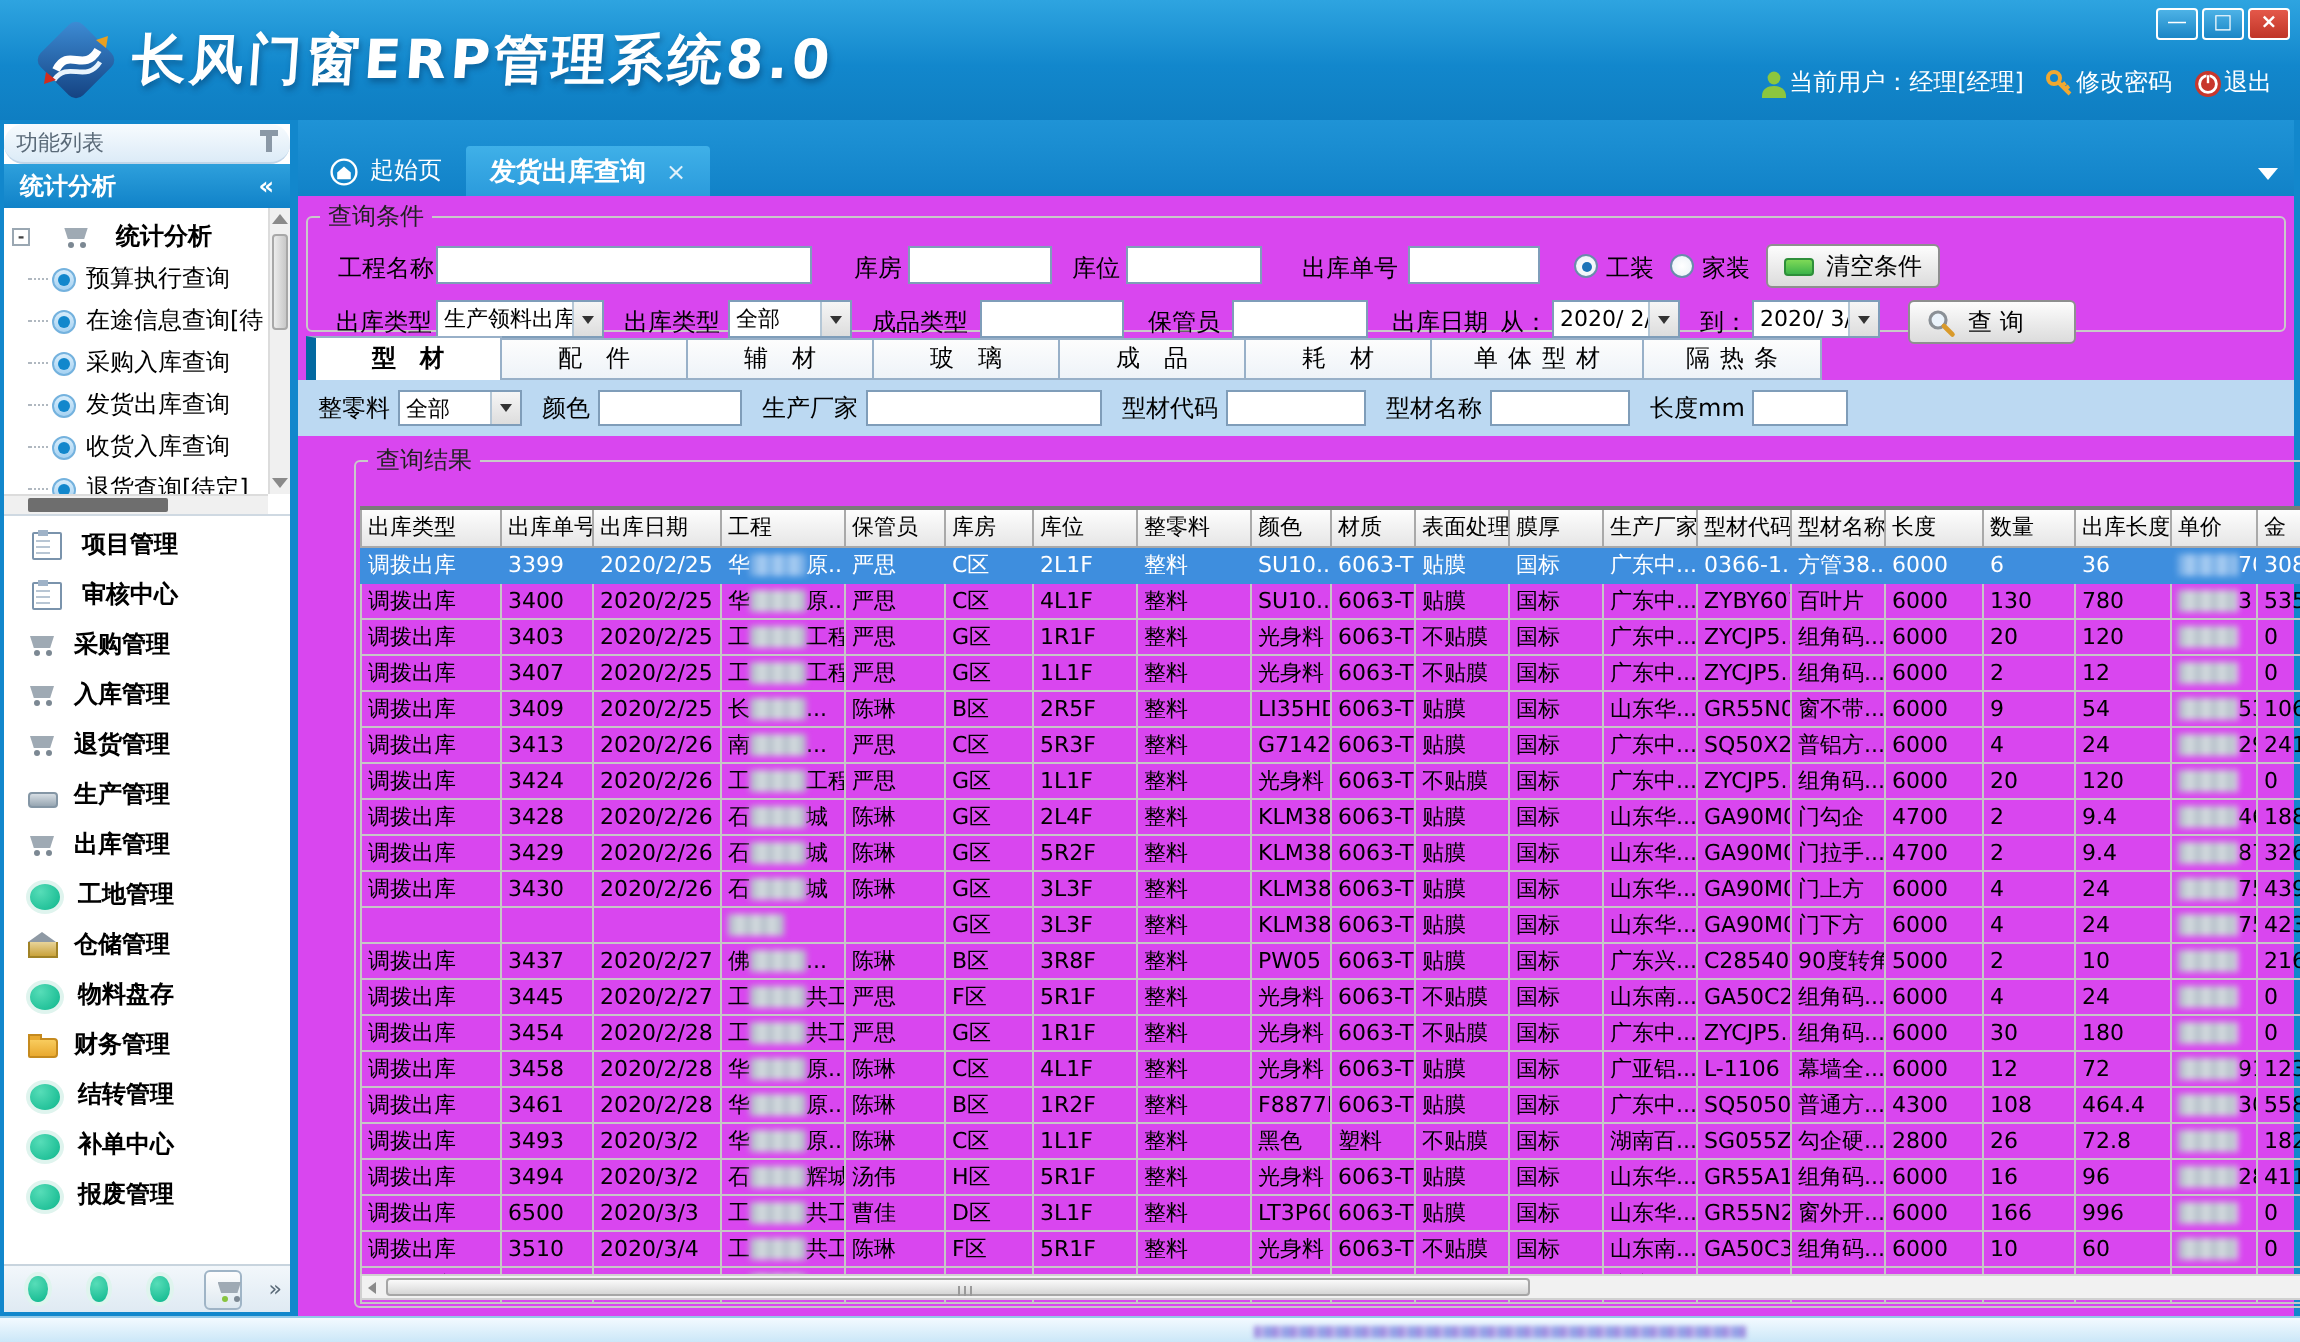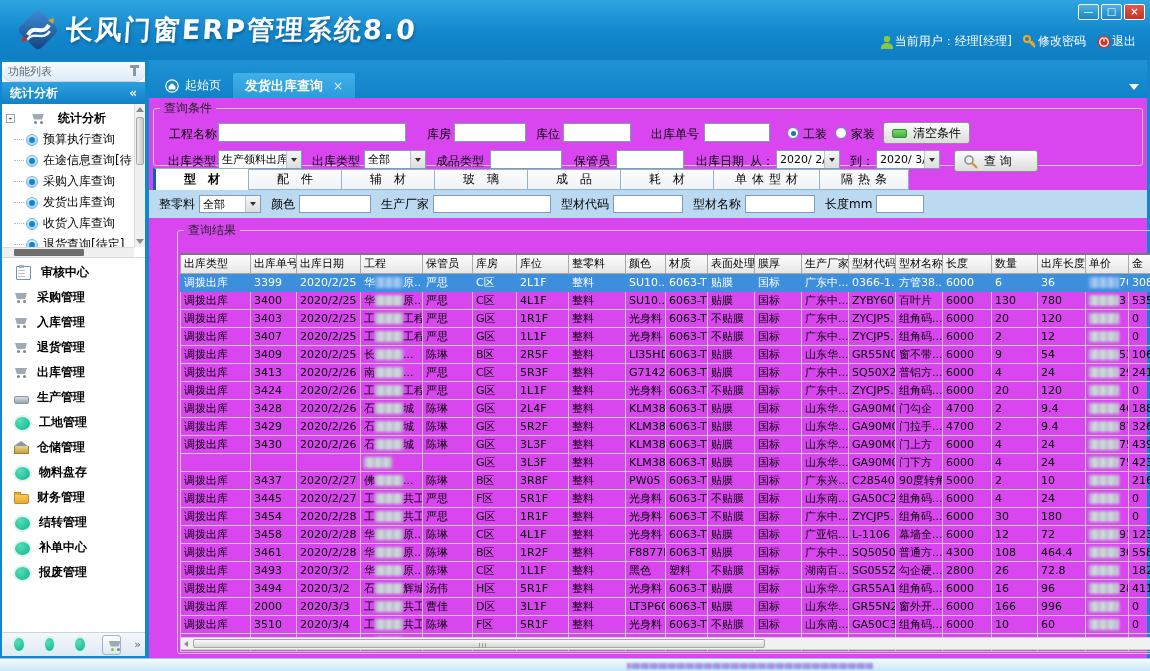--- a/index.html
+++ b/index.html
@@ -98,21 +98,21 @@
   .radio{position:absolute;top:4px;width:12px;height:12px;border-radius:50%;border:1px solid #6a8cab;background:radial-gradient(#fff,#e8f0f6);}
   .radio.on::after{content:"";position:absolute;inset:2.5px;border-radius:50%;background:#1d74b8;}
   .rlabel{position:absolute;top:3px;font-size:12px;}
   .btn{position:absolute;height:22px;border:1px solid #8e8f8f;border-radius:3px;display:flex;align-items:center;gap:6px;
     background:linear-gradient(#fdfdfd,#ececec 50%,#dcdcdc);font-size:12px;padding:0 8px;cursor:default;white-space:nowrap;}
   .clr-ic{width:15px;height:9px;border:1px solid #2e8f3a;border-radius:2px;background:linear-gradient(#7ed957,#3cb44a);}
 
   .mtabs{position:absolute;left:4px;top:70px;height:22px;display:flex;align-items:flex-end;}
   .mtab{height:21px;display:flex;align-items:center;justify-content:center;border:1px solid #98b0c8;border-left:none;
     background:linear-gradient(#fdfdfd,#eef3f8);font-size:12px;padding:0 16px;letter-spacing:12px;padding-left:28px;white-space:nowrap;}
-  .mtab:first-child{border-left:3px solid #0369a1;}
+  .mtab:first-child{border-left:5px solid #0369a1;}
   .mtab.tight{letter-spacing:5px;padding-left:21px;}
   .mtab.active{background:#fff;height:22px;border-bottom:none;font-weight:bold;}
   .filterbar{position:absolute;left:0px;top:92px;width:998px;height:28px;background:#bcd9f2;display:flex;align-items:center;}
   .filterbar .qlabel,.filterbar .tb,.filterbar .ddl{position:static;}
   .filterbar .qlabel{margin-left:10px;margin-right:4px;}
   .filterbar .tb{height:18px;}
   .filterbar .ddl{height:18px;}
 
   .rbox{position:absolute;left:4px;top:124px;width:990px;height:432px;margin-left:24px;}
   .gridwrap{position:absolute;left:2px;top:14px;width:975px;}
@@ -240,41 +240,45 @@
           <div class="thumb"></div>
           <div class="arr down"></div>
         </div>
         <div class="hsb-tree">
           <div class="thumb"></div>
         </div>
       </div>
       <div class="menu" id="menu-list">
           <div class="menu-item">
             <span class="mi clipboard-icon"></span>
+            <span class="lbl">项目管理</span>
+          </div>
+          <div class="menu-item">
+            <span class="mi clipboard-icon"></span>
             <span class="lbl">审核中心</span>
           </div>
           <div class="menu-item">
             <span class="mi cart-icon"></span>
             <span class="lbl">采购管理</span>
           </div>
           <div class="menu-item">
             <span class="mi cart-icon"></span>
             <span class="lbl">入库管理</span>
           </div>
           <div class="menu-item">
             <span class="mi cart-icon"></span>
             <span class="lbl">退货管理</span>
           </div>
           <div class="menu-item">
+            <span class="mi machine-icon"></span>
+            <span class="lbl">生产管理</span>
+          </div>
+          <div class="menu-item">
             <span class="mi cart-icon"></span>
             <span class="lbl">出库管理</span>
-          </div>
-          <div class="menu-item">
-            <span class="mi machine-icon"></span>
-            <span class="lbl">生产管理</span>
           </div>
           <div class="menu-item">
             <span class="mi circle-icon"></span>
             <span class="lbl">工地管理</span>
           </div>
           <div class="menu-item">
             <span class="mi warehouse-icon"></span>
             <span class="lbl">仓储管理</span>
           </div>
           <div class="menu-item">
@@ -854,21 +858,21 @@
                     <td>GR55A11</td>
                     <td>组角码...</td>
                     <td>6000</td>
                     <td>16</td>
                     <td>96</td>
                     <td><span class="mos"></span>2812</td>
                     <td>411</td>
                   </tr>
                   <tr>
                     <td>调拨出库</td>
-                    <td>2000</td>
+                    <td>6500</td>
                     <td>2020/3/3</td>
                     <td>工<span class="mos" style="width: 28px;"></span>共工程</td>
                     <td>曹佳</td>
                     <td>D区</td>
                     <td>3L1F</td>
                     <td>整料</td>
                     <td>LT3P60</td>
                     <td>6063-T5</td>
                     <td>贴膜</td>
                     <td>国标</td>

